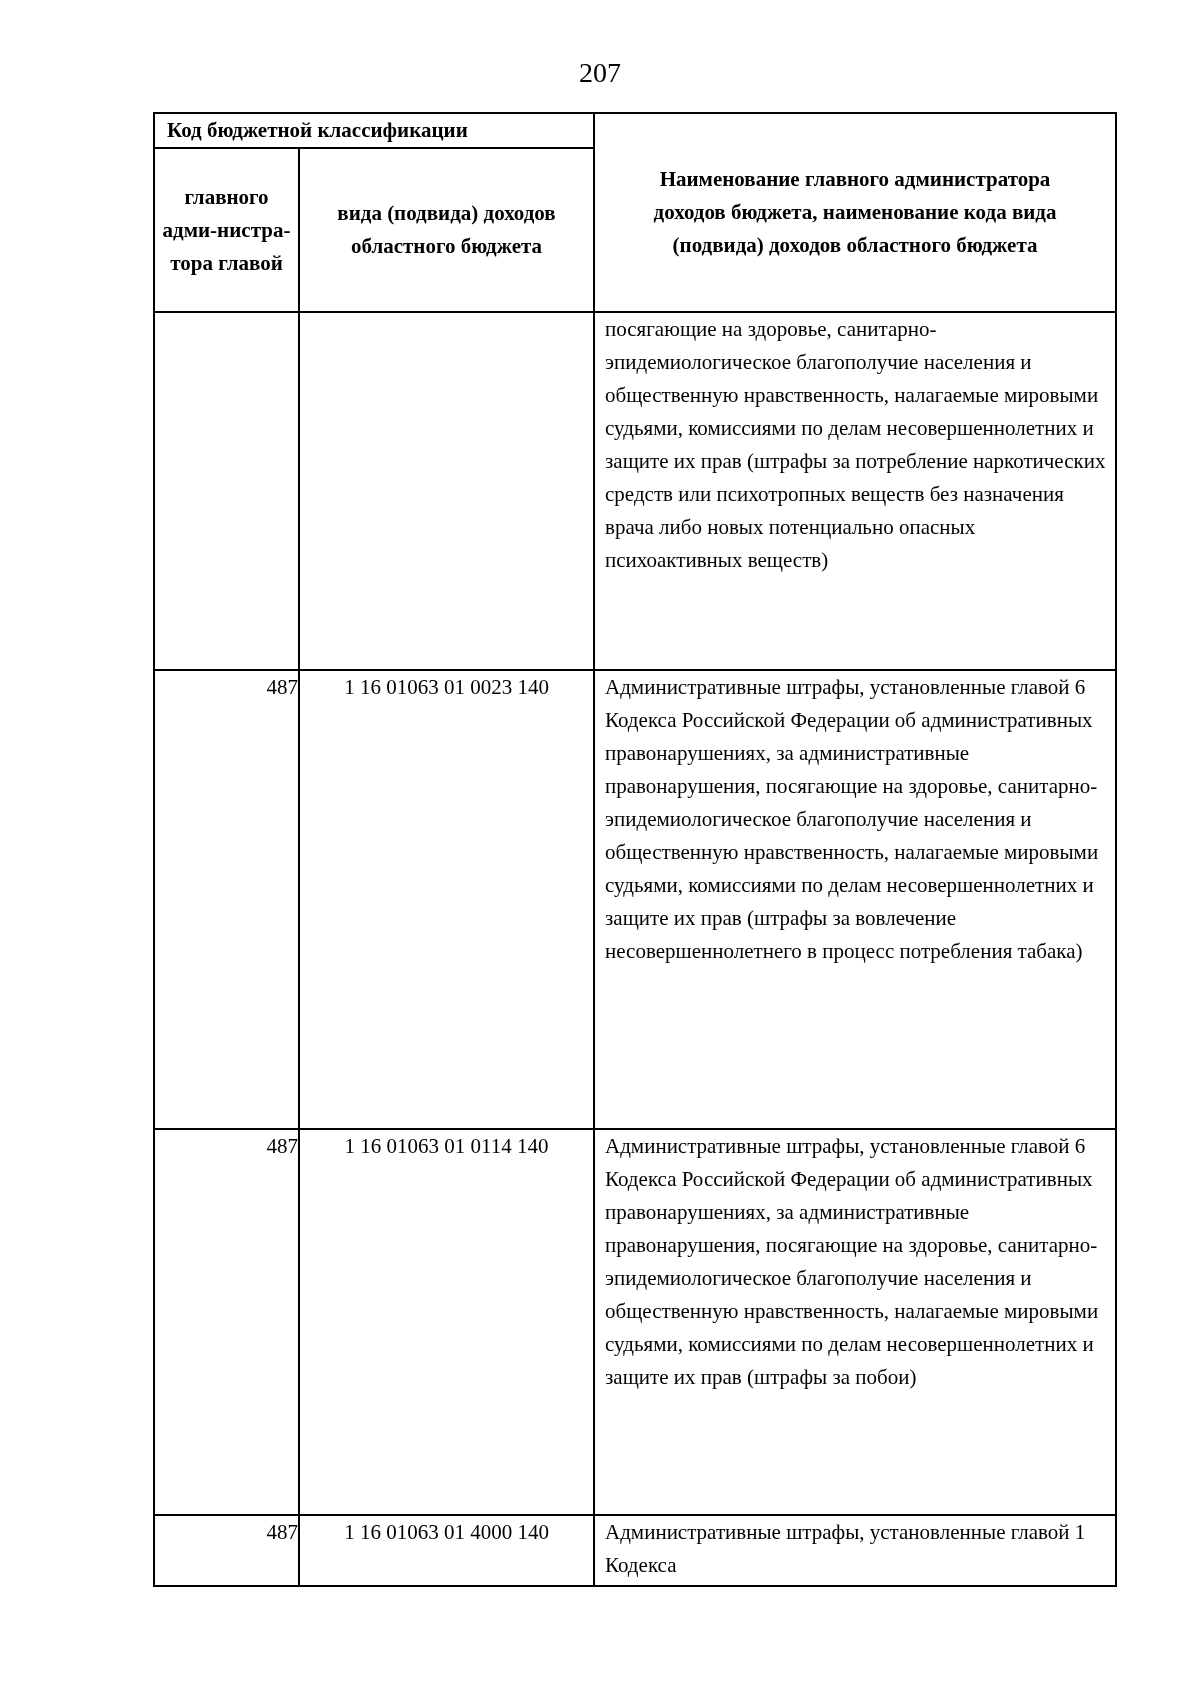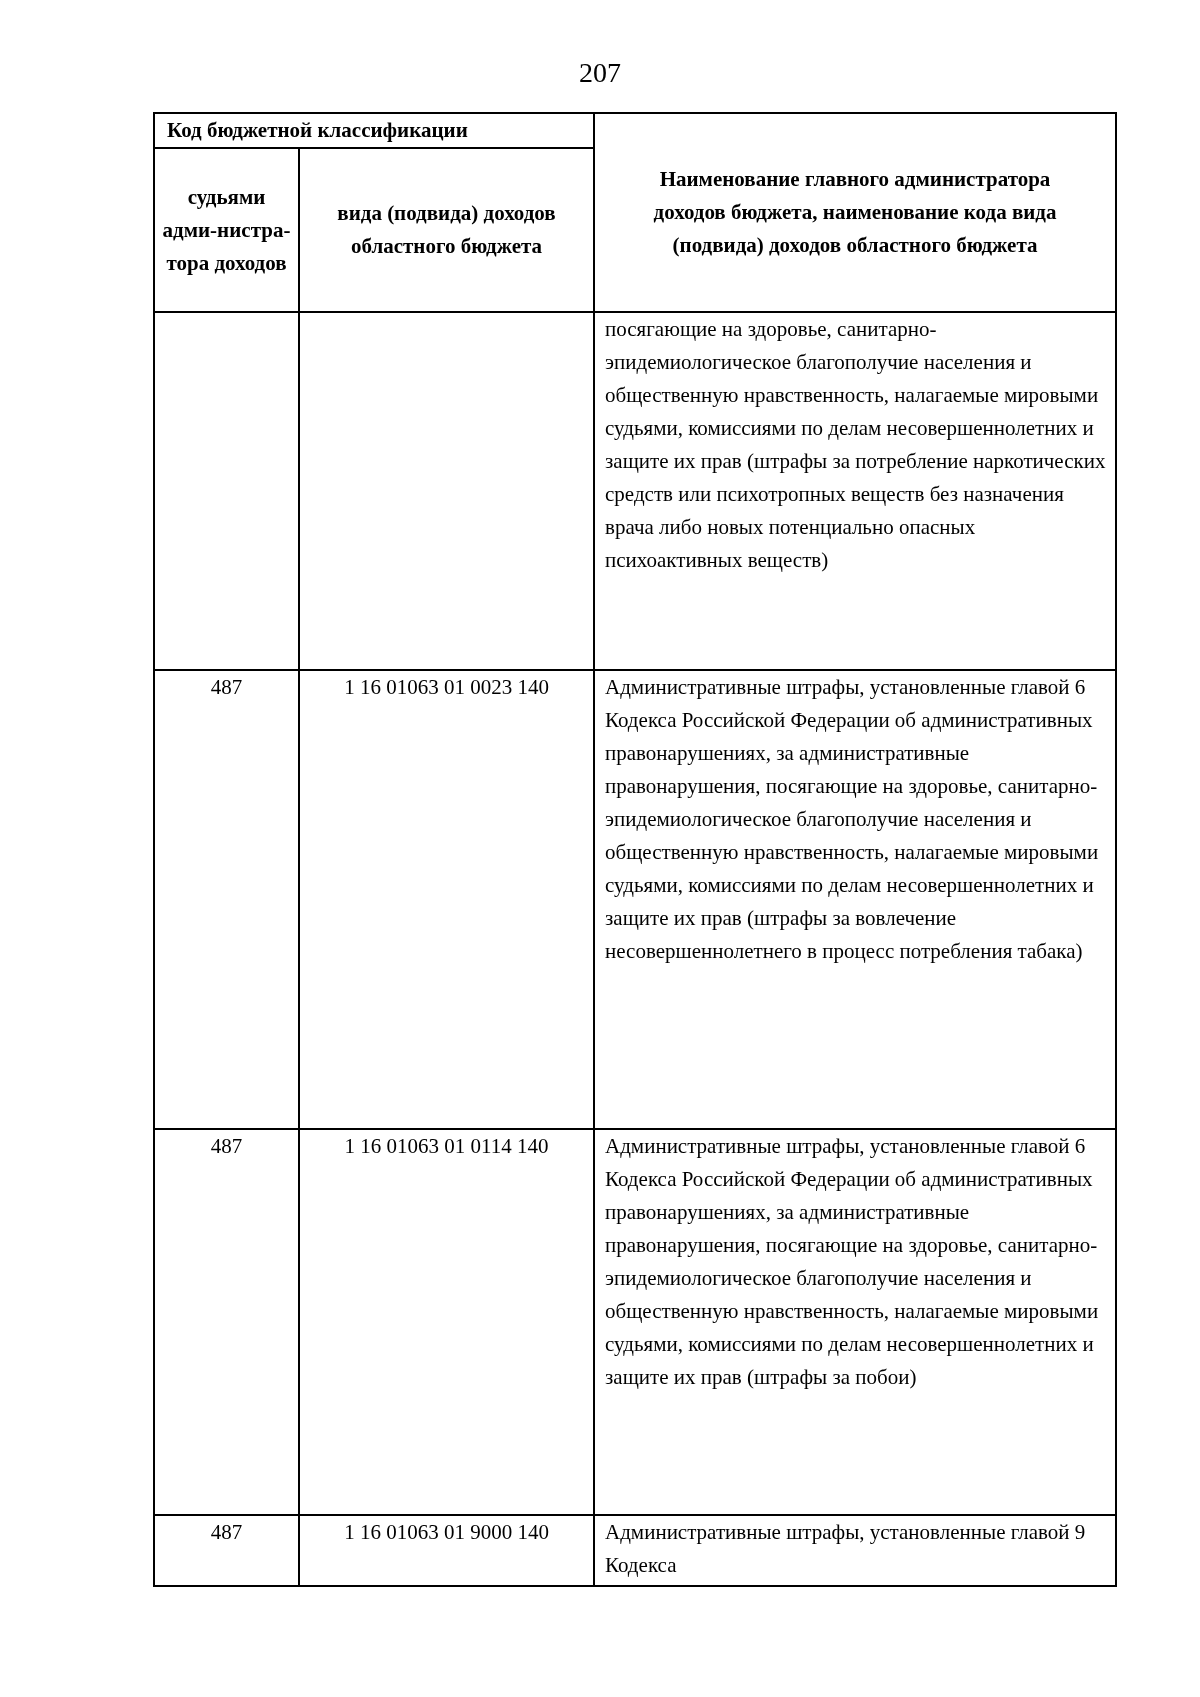--- a/index.html
+++ b/index.html
@@ -48,21 +48,21 @@
     padding: 0 6px 0 12px;
     height: 34px;
   }
   tr.header-row-2 { height: 164px; }
   th.col3-header { padding: 2px 26px; }
   .budget-table td {
     vertical-align: top;
     padding-top: 0;
     padding-bottom: 3px;
   }
-  td.c1 { text-align: center; }
+  td.c1 { text-align: right; }
   td.c2 { text-align: center; }
   td.c3 { text-align: left; padding-left: 10px; padding-right: 8px; }
   tr.body-row-0 { height: 358px; }
   tr.body-row-1 { height: 459px; }
   tr.body-row-2 { height: 386px; }
   tr.body-row-3 { height: 65px; }
 </style>
 </head>
 <body>
 
@@ -75,21 +75,21 @@
       <col style="width:145px">
       <col style="width:295px">
       <col style="width:522px">
     </colgroup>
     <thead>
       <tr class="header-row-1">
         <th colspan="2" class="group-header">Код бюджетной классификации</th>
         <th rowspan="2" class="col3-header">Наименование главного администратора доходов бюджета, наименование кода вида (подвида) доходов областного бюджета</th>
       </tr>
       <tr class="header-row-2">
-        <th class="col1-header">судьями адми-нистра-тора доходов</th>
+        <th class="col1-header">главного адми-нистра-тора главой</th>
         <th class="col2-header">вида (подвида) доходов областного бюджета</th>
       </tr>
     </thead>
     <tbody>
       <tr class="body-row-0">
         <td class="c1"></td>
         <td class="c2"></td>
         <td class="c3">посягающие на здоровье, санитарно-эпидемиологическое благополучие населения и общественную нравственность, налагаемые мировыми судьями, комиссиями по делам несовершеннолетних и защите их прав (штрафы за потребление наркотических средств или психотропных веществ без назначения врача либо новых потенциально опасных психоактивных веществ)</td>
       </tr>
       <tr class="body-row-1">
@@ -97,19 +97,19 @@
         <td class="c2">1 16 01063 01 0023 140</td>
         <td class="c3">Административные штрафы, установленные главой 6 Кодекса Российской Федерации об административных правонарушениях, за административные правонарушения, посягающие на здоровье, санитарно-эпидемиологическое благополучие населения и общественную нравственность, налагаемые мировыми судьями, комиссиями по делам несовершеннолетних и защите их прав (штрафы за вовлечение несовершеннолетнего в процесс потребления табака)</td>
       </tr>
       <tr class="body-row-2">
         <td class="c1">487</td>
         <td class="c2">1 16 01063 01 0114 140</td>
         <td class="c3">Административные штрафы, установленные главой 6 Кодекса Российской Федерации об административных правонарушениях, за административные правонарушения, посягающие на здоровье, санитарно-эпидемиологическое благополучие населения и общественную нравственность, налагаемые мировыми судьями, комиссиями по делам несовершеннолетних и защите их прав (штрафы за побои)</td>
       </tr>
       <tr class="body-row-3">
         <td class="c1">487</td>
-        <td class="c2">1 16 01063 01 9000 140</td>
-        <td class="c3">Административные штрафы, установленные главой 9 Кодекса</td>
+        <td class="c2">1 16 01063 01 4000 140</td>
+        <td class="c3">Административные штрафы, установленные главой 1 Кодекса</td>
       </tr>
     </tbody>
   </table>
 
 </div>
 
 </body></html>

